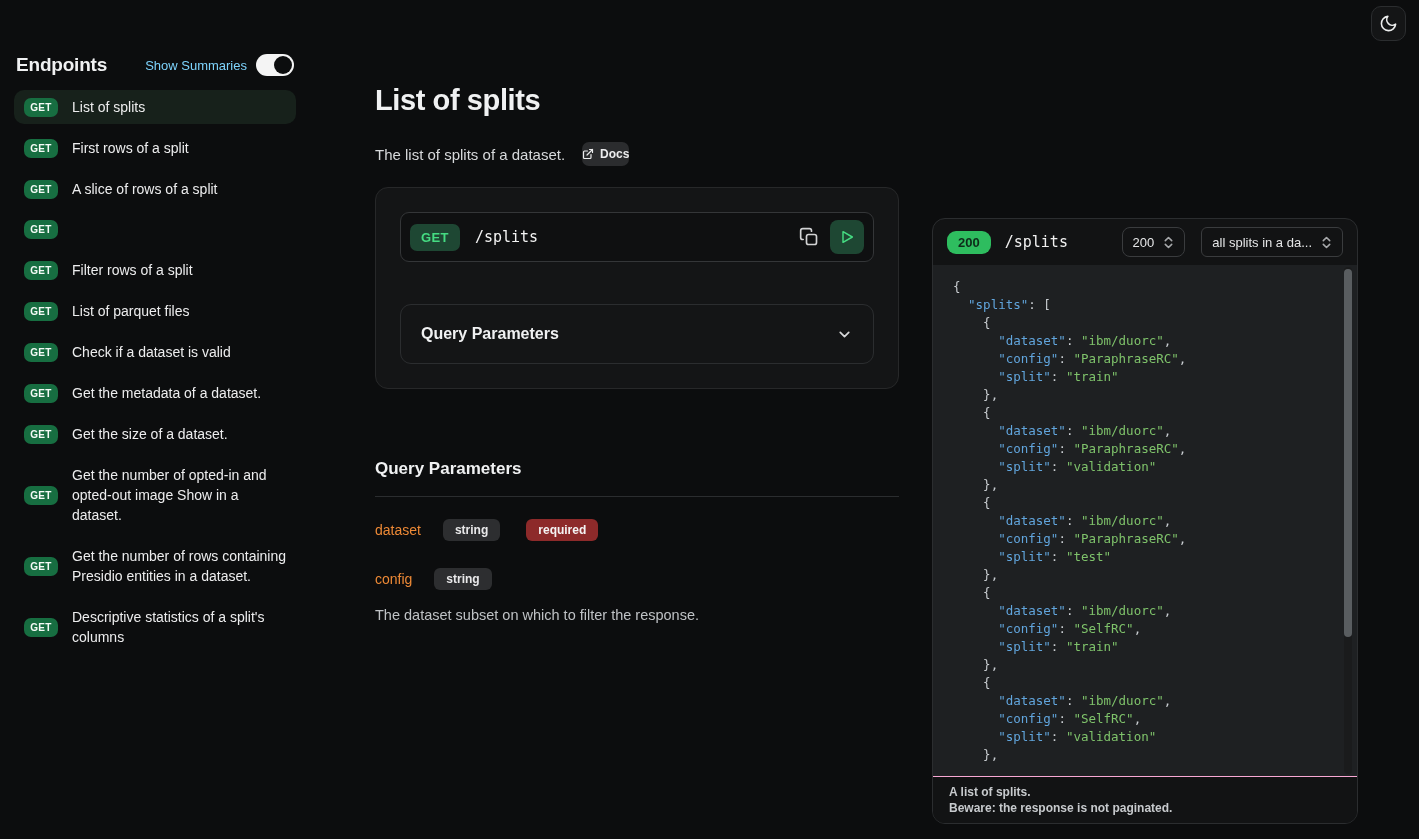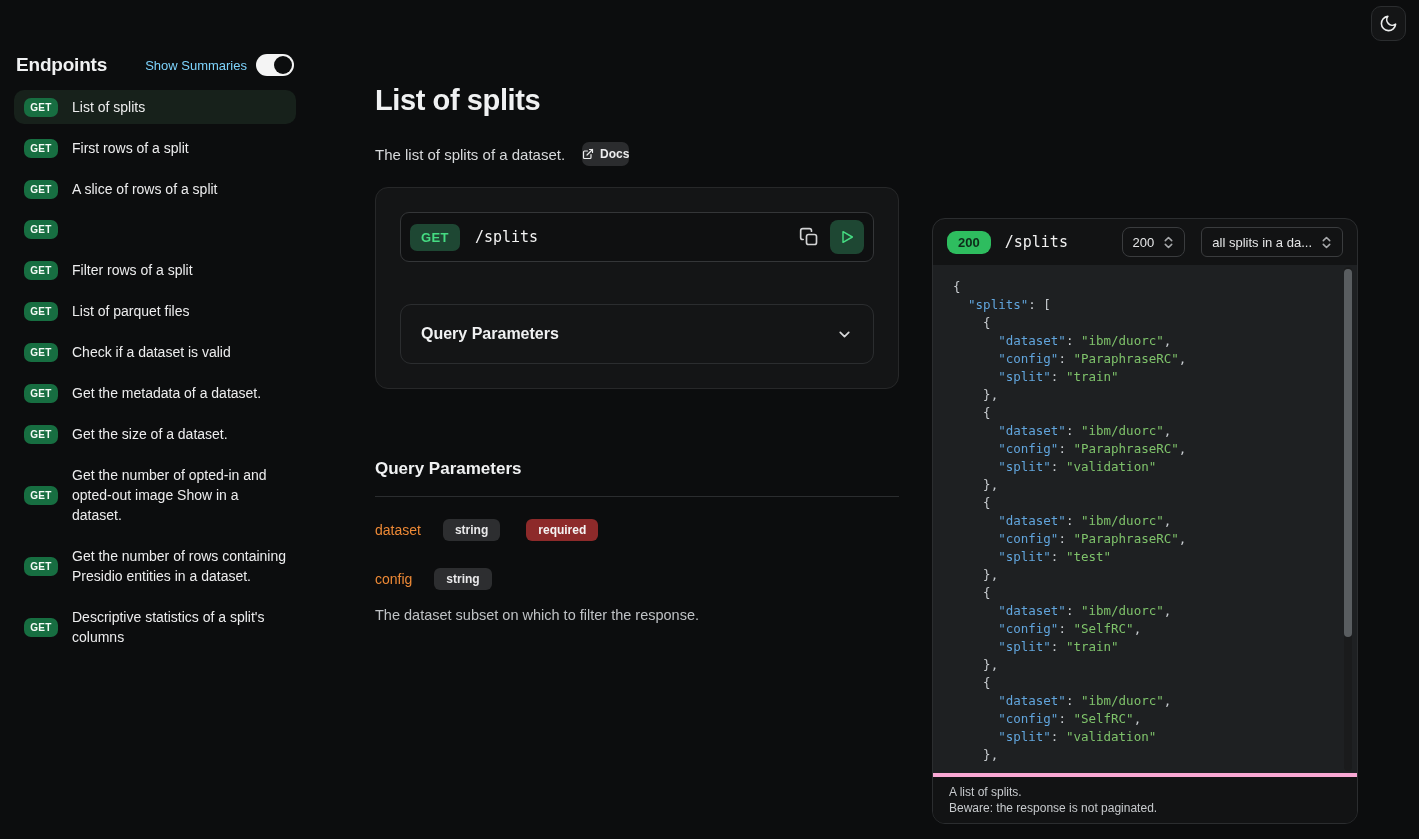--- a/index.html
+++ b/index.html
@@ -150,22 +150,22 @@
   .code-area .s { color:#7fc36b; }
   .vscroll {
     position:absolute; top:2px; right:5px; bottom:2px; width:8px;
     border-radius:4px; background:#1a1b1c;
   }
   .vscroll .thumb {
     position:absolute; top:2px; left:0; width:8px; height:368px;
     background:#595d60; border-radius:4px; cursor:pointer;
   }
   .response-footer {
-    flex:0 0 47px; border-top:4px solid #f9a8d4; background:#121314;
-    padding:7px 16px; font-size:12px; line-height:16px; color:#c7cacd;
+    flex:0 0 47px; border-top:1px solid #f9a8d4; background:#121314;
+    padding:7px 16px; font-size:12px; line-height:16px; color:#c7cacd;font-weight:bold;
   }
 
   svg { display:block; }
 </style>
 </head>
 <body>
 
 <button class="theme-toggle">
   <span>
     <svg width="19" height="19" viewBox="0 0 24 24" fill="none" stroke="#eceded" stroke-width="2" stroke-linecap="round" stroke-linejoin="round">

